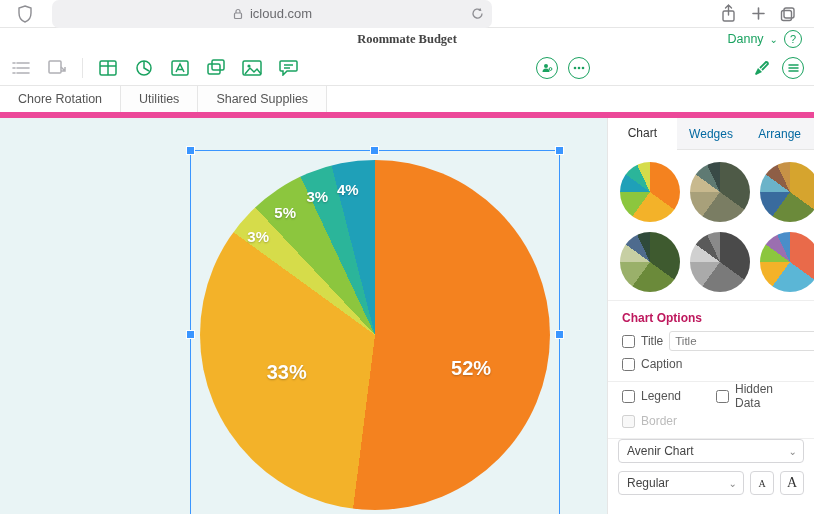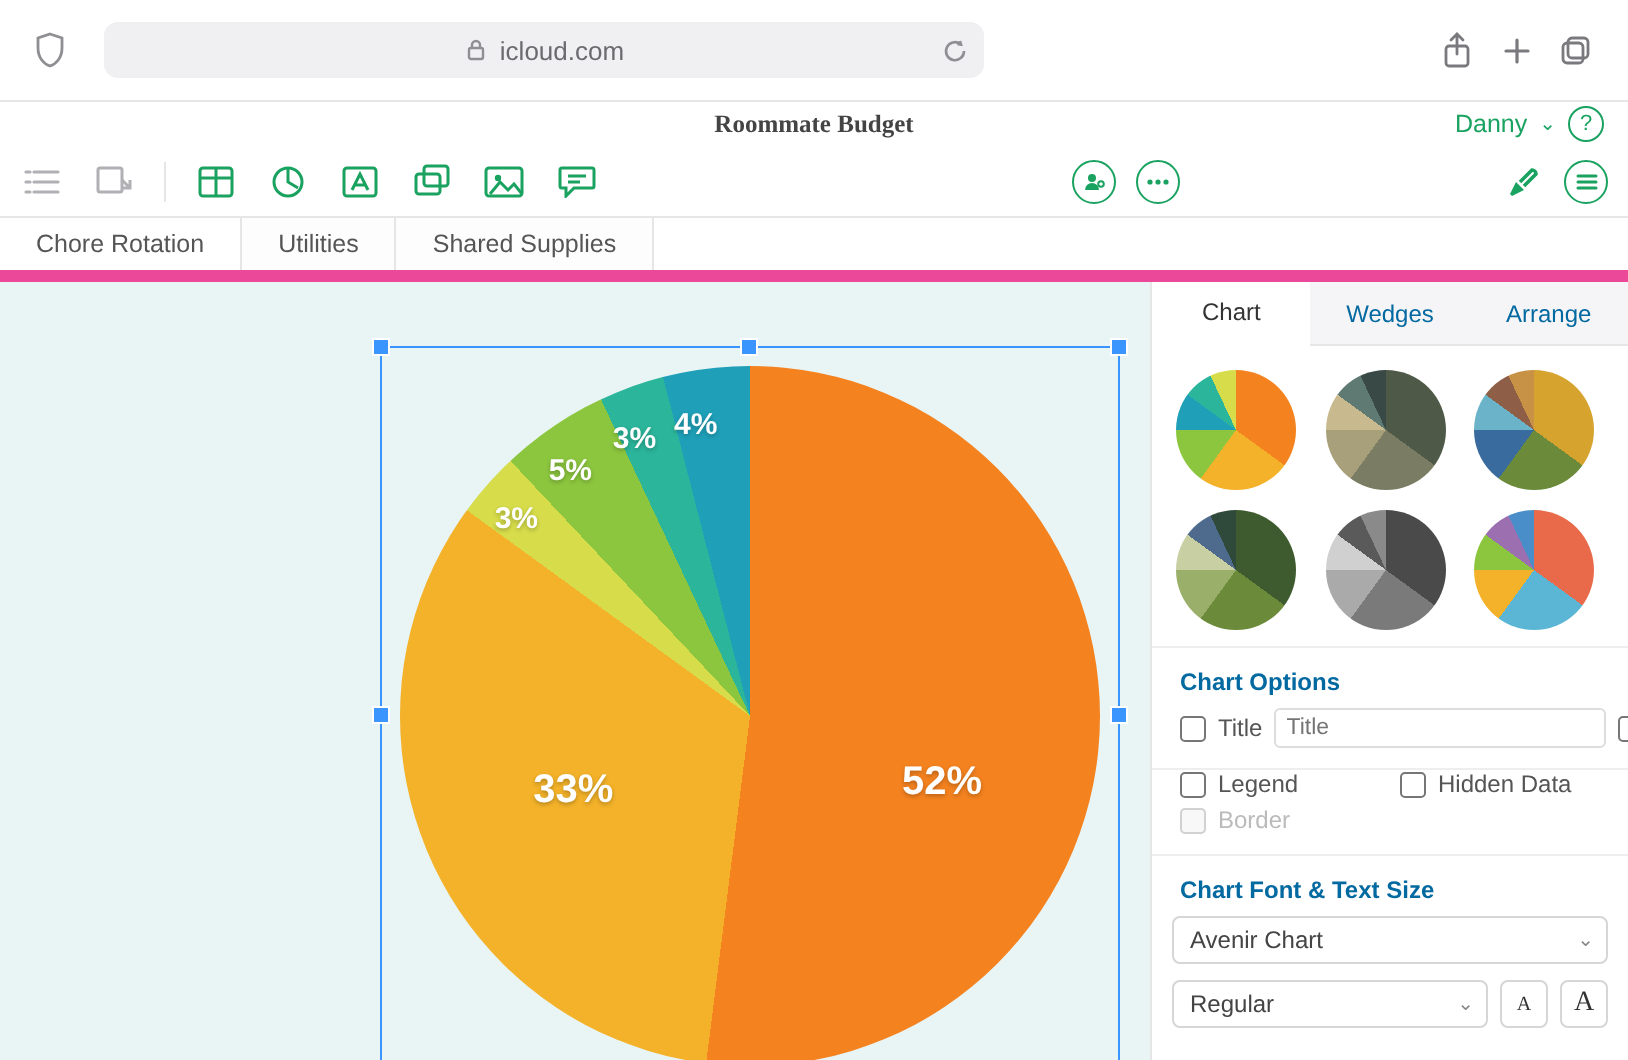--- a/index.html
+++ b/index.html
@@ -1,19 +1,19 @@
 <!DOCTYPE html>
 <html><head>
 <meta charset="utf-8">
 <style>
   * { box-sizing: border-box; margin: 0; padding: 0; font-family: -apple-system, BlinkMacSystemFont, "Helvetica Neue", sans-serif; }
   body { width: 814px; height: 530px; background: #fff; overflow: hidden; font-size: 13px; color: #333; }
 
   
-  .browser-bar { height: 51px; display: flex; align-items: center; padding: 0 16px; border-bottom: 1px solid #e6e6e6; gap: 10px; }
+  .browser-bar { height: 28px; display: flex; align-items: center; padding: 0 16px; border-bottom: 1px solid #e6e6e6; gap: 10px; }
   .shield { width: 18px; height: 20px; color: #8e8e93; display:flex; align-items:center; justify-content:center;}
   .addr { flex: 0 0 440px; height: 28px; border-radius: 7px; background: #f0f0f2; display: flex; align-items: center; justify-content: center; gap: 6px; color: #6b6b6f; margin-left: 8px; position:relative;}
   .addr .lock { width:12px; height:12px; }
   .addr .reload { position:absolute; right:8px; color:#8e8e93;}
   .spacer { flex: 1; }
   .tbicon { width: 20px; height: 20px; color:#7a7a7e; display:flex; align-items:center; justify-content:center; }
 
   
   .doctitle-row { height: 22px; display:flex; align-items:center; justify-content:center; position:relative; }
   .doctitle { font-size: 12.5px; font-weight: 600; color:#444;font-family:Liberation Serif, serif; }
@@ -40,28 +40,28 @@
   .handle { position:absolute; width:9px;height:9px;background:#3a95ff;border:1px solid #fff; }
   .h-tl{left:-5px;top:-5px;} .h-tm{left:calc(50% - 5px);top:-5px;} .h-tr{right:-5px;top:-5px;}
   .h-ml{left:-5px;top:calc(50% - 5px);} .h-mr{right:-5px;top:calc(50% - 5px);}
 
   .pie { position:absolute; left:200px; top:42px; width:350px; height:350px; border-radius:50%;
      }
   .pielabel { position:absolute; color:#fff; font-weight:600; font-size:20px; text-shadow: 0 1px 2px rgba(0,0,0,.25);}
   .pielabel.small { font-size:15px; }
 
   
-  .inspector { width:238px; background:#fff; display:flex; flex-direction:column;}
+  .inspector { width:206px; background:#fff; display:flex; flex-direction:column;}
   .insp-tabs { display:flex; height:32px; border-bottom:1px solid #e6e6e6; background:#f5f5f7;}
   .insp-tab { flex:1; display:flex;align-items:center;justify-content:center; font-size:12px; color:#0369a1;}
   .insp-tab.active { background:#fff; color:#333; border-bottom:2px solid #fff; margin-bottom:-1px; font-weight:500;}
   .styles { padding:12px 12px 8px; display:grid; grid-template-columns:repeat(3,1fr); gap:10px; border-bottom:1px solid #eee;}
   .styleswatch { width:60px;height:60px;border-radius:50%; }
-  .section-title { font-size:12px; font-weight:600; color:#0369a1; padding: 10px 14px 6px;}
-  .opts { padding: 0 14px 10px; display:flex; flex-direction:row; gap:6px;}
+  .section-title { font-size:12px; font-weight:600; color:#be185d; padding: 10px 14px 6px;}
+  .opts { padding: 0 14px 10px; display:flex; flex-direction:column; gap:6px;justify-content:flex-end;}
   .optrow { display:flex; align-items:center; gap:6px; font-size:12px; color:#555;}
   .optrow input[type=checkbox]{ width:13px;height:13px; }
   .title-field { flex:1; height:20px; border:1px solid #ddd; border-radius:3px; padding:0 5px; font-size:11.5px; color:#aaa; background:#fff;}
   .optgrid { display:grid; grid-template-columns:1fr 1fr; gap:4px 10px; padding:0 14px 10px;}
   .dim { color:#bbb; }
   .fontrow { padding: 0 10px 8px; display:flex; gap:6px;}
   .select { flex:1; height:24px; border:1px solid #d6d6d9; border-radius:4px; background:#fff; display:flex;align-items:center; padding:0 8px; font-size:12px;color:#444; position:relative;}
   .select .chev { position:absolute; right:6px; color:#888; font-size:10px;}
   .sizeA { width:24px;height:24px;border:1px solid #d6d6d9;border-radius:4px;display:flex;align-items:center;justify-content:center;font-family:Georgia,serif;}
   .sizeA.small{font-size:10px;} .sizeA.big{font-size:14px;}
@@ -275,21 +275,20 @@
       <div class="optrow">
           <input type="checkbox" style="">
           <span>Hidden Data</span>
         </div>
       <div class="optrow dim">
           <input type="checkbox" disabled="" style="">
           <span>Border</span>
         </div>
     </div>
     <hr class="sep">
-    <div class="section-title">Chart Font &amp; Text Size</div>
     <div class="fontrow">
       <div class="select">
           <span>Avenir Chart</span>
           <span class="chev">⌄</span>
         </div>
     </div>
     <div class="fontrow">
       <div class="select" style="flex:1">
           <span>Regular</span>
           <span class="chev">⌄</span>

